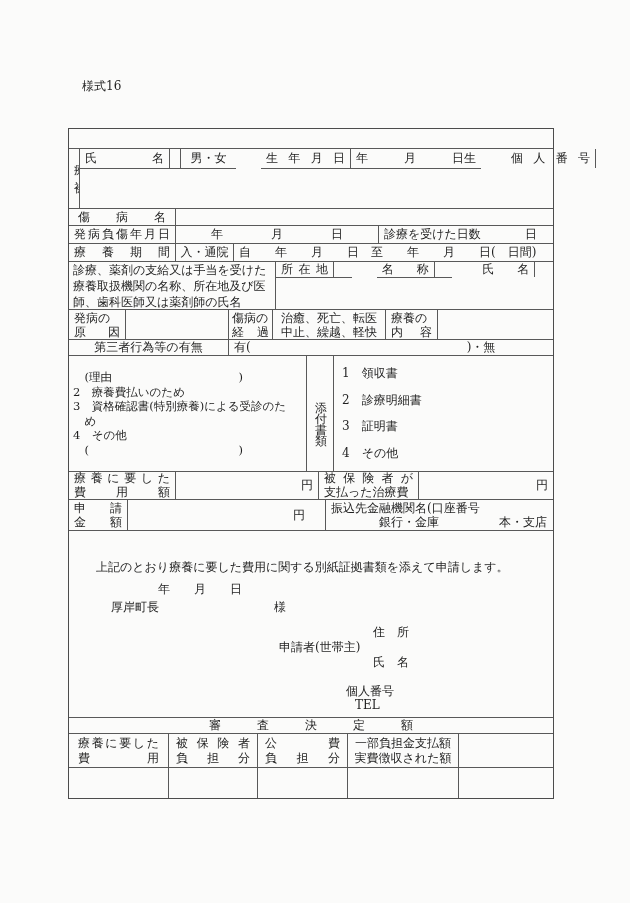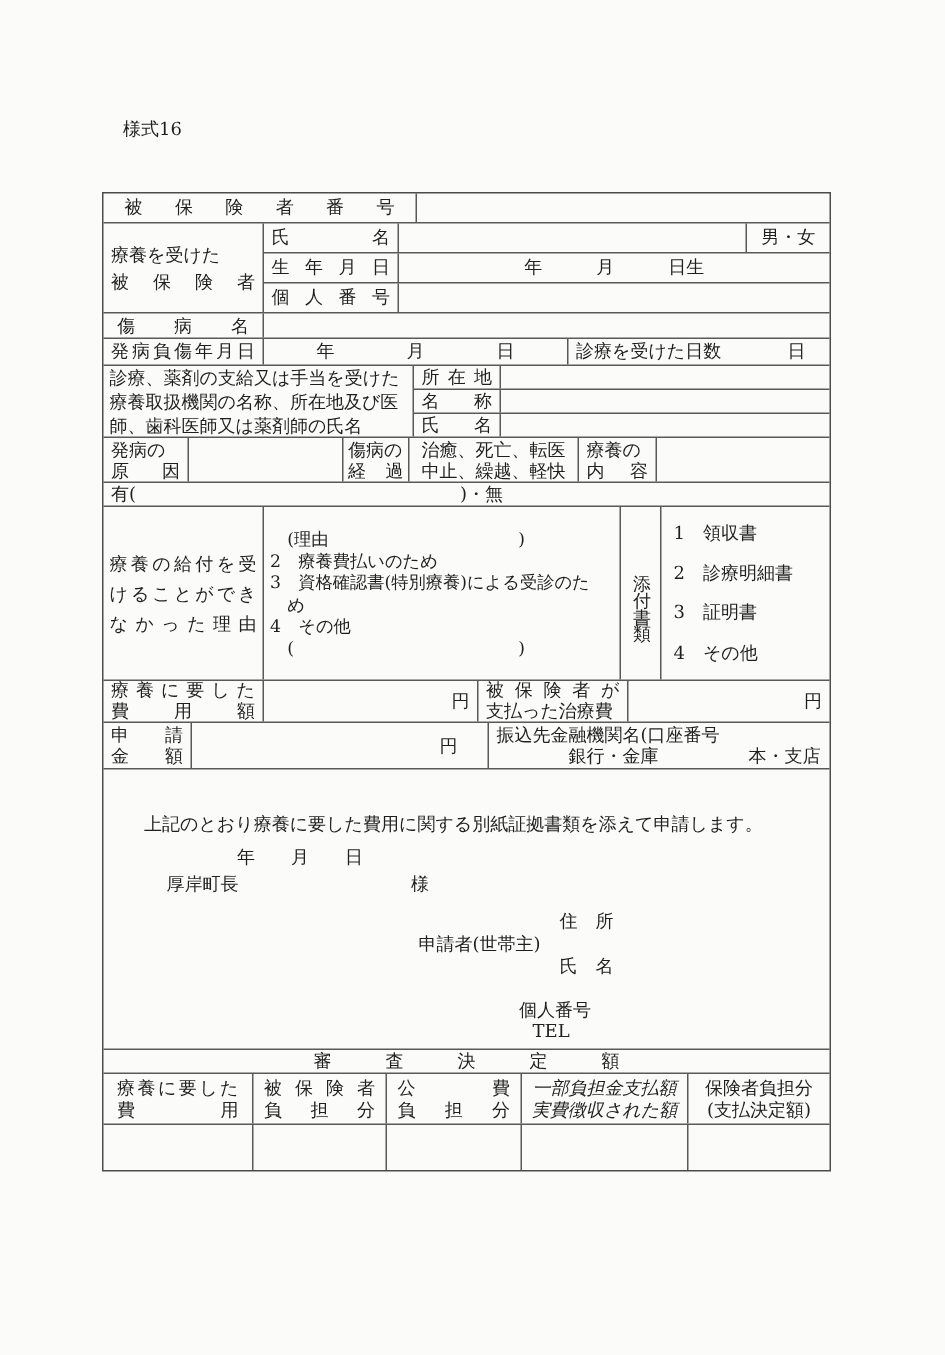--- a/index.html
+++ b/index.html
@@ -18,21 +18,21 @@
   .row { display: flex; width: 100%; }
   .bb { border-bottom: 1px solid #595959; }
   .br { border-right: 1px solid #595959; }
   .c { padding: 0 5px; overflow: hidden; white-space: nowrap; }
   .just { text-align: justify; text-align-last: justify; text-justify: inter-character; }
   .ctr { text-align: center; }
   .vc { display: flex; flex-direction: column; justify-content: center; }
   .hc { display: flex; align-items: center; }
   .sb { display: flex; align-items: flex-start; justify-content: space-between; }
   .end { display: flex; align-items: center; justify-content: flex-end; }
-  .col { display: flex; flex-direction: column; flex: 1; }
+  .col { display: flex; flex-direction: row; flex: 1; gap: 25px; }
   .f1 { flex: 1; }
   .lh19 { line-height: 19px; }
   .lh15 { line-height: 15px; }
   .lh14 { line-height: 14px; }
   .reasons { font-size: 11.5px; line-height: 14.5px; padding: 0 4px; }
   .attach { display: flex; flex-direction: column; justify-content: space-evenly; padding: 0 8px; }
   .vtext { writing-mode: vertical-rl; text-orientation: upright; letter-spacing: 11px; margin: auto; line-height: 27px; }
   .wrapcell { white-space: normal; line-height: 16px; padding: 0 4px; }
   .decl { position: relative; }
   .abs { position: absolute; white-space: nowrap; }
@@ -40,21 +40,20 @@
 </head>
 <body>
 
 <div class="sheet">
 
   <div class="form-no">様式16</div>
 
   <div class="tbl">
 
     <div class="row bb" style="height:20px">
-      <div class="c br just lh19" style="width:209px; padding:0 14px;">被保険者番号</div>
       <div class="c f1"></div>
     </div>
 
     <div class="row bb" style="height:60px">
       <div class="c br vc" style="width:107px; line-height:18px;">
         <div>療養を受けた</div>
         <div class="just">被保険者</div>
       </div>
       <div class="col">
         <div class="row bb" style="height:20px">
@@ -80,20 +79,25 @@
 
     <div class="row bb" style="height:18px">
       <div class="c br just" style="width:107px; line-height:17px;">発病負傷年月日</div>
       <div class="c br ctr" style="width:203px; line-height:17px;">年　　　　月　　　　日</div>
       <div class="c f1 sb" style="padding-right:16px;">
         <span>診療を受けた日数</span>
         <span>日</span>
       </div>
     </div>
 
+    <div class="row bb" style="height:18px">
+      <div class="c br just" style="width:107px; line-height:17px;">療養期間</div>
+      <div class="c br ctr" style="width:58px; line-height:17px; padding:0 2px;">入・通院</div>
+      <div class="c f1" style="line-height:17px;">自　　年　　月　　日　至　　年　　月　　日(　日間)</div>
+    </div>
 
     <div class="row bb" style="height:48px">
       <div class="c br wrapcell" style="width:207px;">診療、薬剤の支給又は手当を受けた療養取扱機関の名称、所在地及び医師、歯科医師又は薬剤師の氏名</div>
       <div class="col">
         <div class="row bb" style="height:16px">
           <div class="c br just lh15" style="width:58px">所在地</div>
           <div class="c f1"></div>
         </div>
         <div class="row bb" style="height:16px">
           <div class="c br just lh15" style="width:58px">名称</div>
@@ -121,29 +125,25 @@
         <div>中止、繰越、軽快</div>
       </div>
       <div class="c br vc lh14" style="width:52px">
         <div>療養の</div>
         <div class="just">内容</div>
       </div>
       <div class="c f1"></div>
     </div>
 
     <div class="row bb" style="height:16px">
+      <div class="c br ctr lh15" style="width:160px">第三者行為等の有無</div>
       <div class="c f1 lh15">有(　　　　　　　　　　　　　　　　　　)・無</div>
     </div>
 
     <div class="row bb" style="height:116px">
-      <div class="c br vc" style="width:107px; line-height:20px; padding:0 4px;">
-        <div class="just">療養の給付を受</div>
-        <div class="just">けることができ</div>
-        <div class="just">なかった理由</div>
-      </div>
       <div class="c br reasons vc" style="width:238px">
         <div>　(理由　　　　　　　　　　　)</div>
         <div>2　療養費払いのため</div>
         <div>3　資格確認書(特別療養)による受診のた</div>
         <div>　め</div>
         <div>4　その他</div>
         <div>　(　　　　　　　　　　　　　)</div>
       </div>
       <div class="br hc" style="width:27px">
         <div class="vtext">添付書類</div>
@@ -211,27 +211,23 @@
         <div class="just">費用</div>
       </div>
       <div class="c br vc" style="width:89px; line-height:15px; padding:0 7px;">
         <div class="just">被保険者</div>
         <div class="just">負担分</div>
       </div>
       <div class="c br vc" style="width:90px; line-height:15px; padding:0 7px;">
         <div class="just">公費</div>
         <div class="just">負担分</div>
       </div>
-      <div class="c br vc ctr" style="width:111px; line-height:15px;font-style:italic;">
+      <div class="c br vc ctr" style="width:111px; line-height:15px;">
         <div>一部負担金支払額</div>
         <div>実費徴収された額</div>
-      </div>
-      <div class="c f1 vc ctr" style="line-height:15px;">
-        <div>保険者負担分</div>
-        <div>(支払決定額)</div>
       </div>
     </div>
 
     <div class="row" style="height:30px">
       <div class="c br" style="width:100px"></div>
       <div class="c br" style="width:89px"></div>
       <div class="c br" style="width:90px"></div>
       <div class="c br" style="width:111px"></div>
       <div class="c f1"></div>
     </div>

